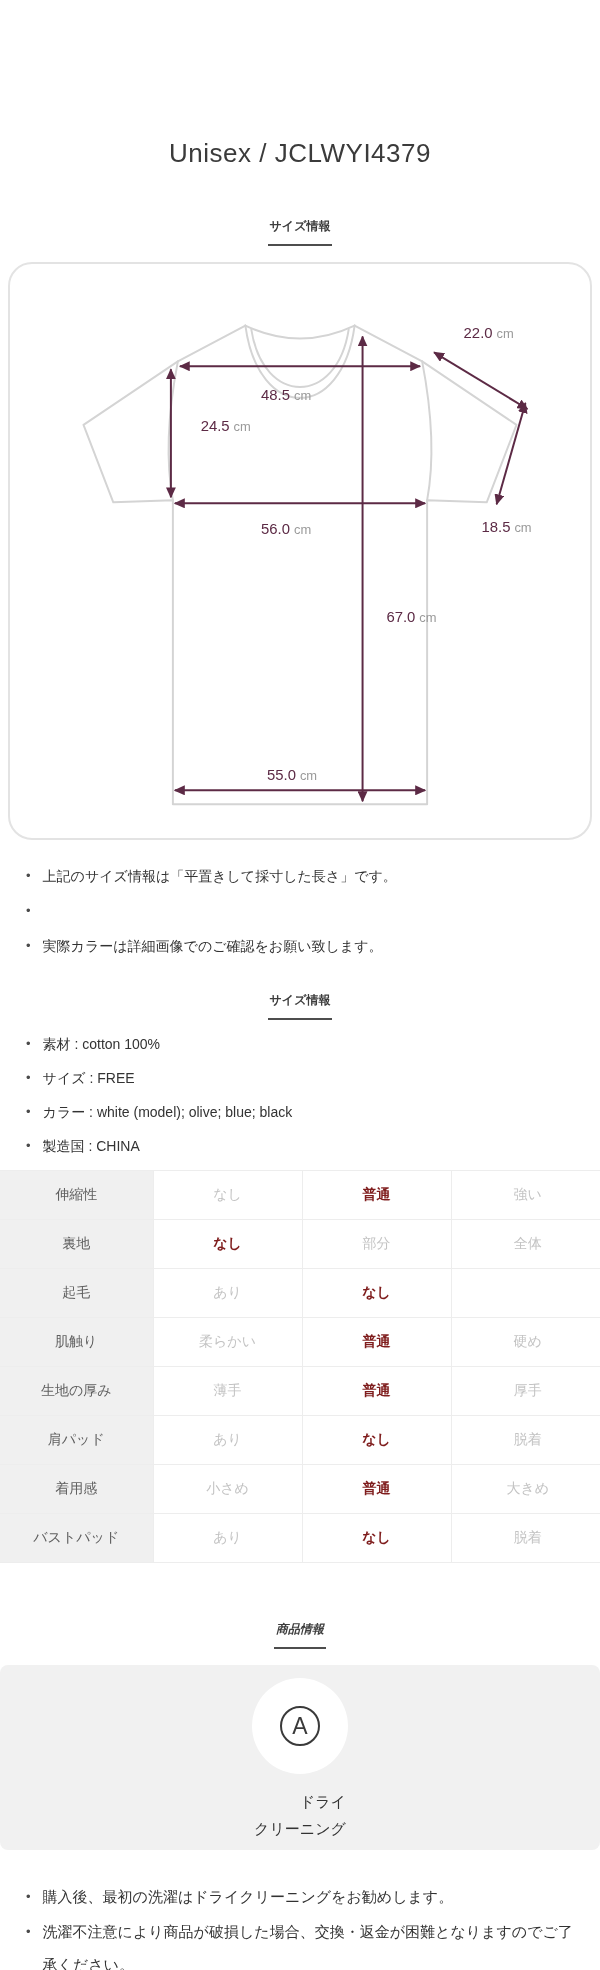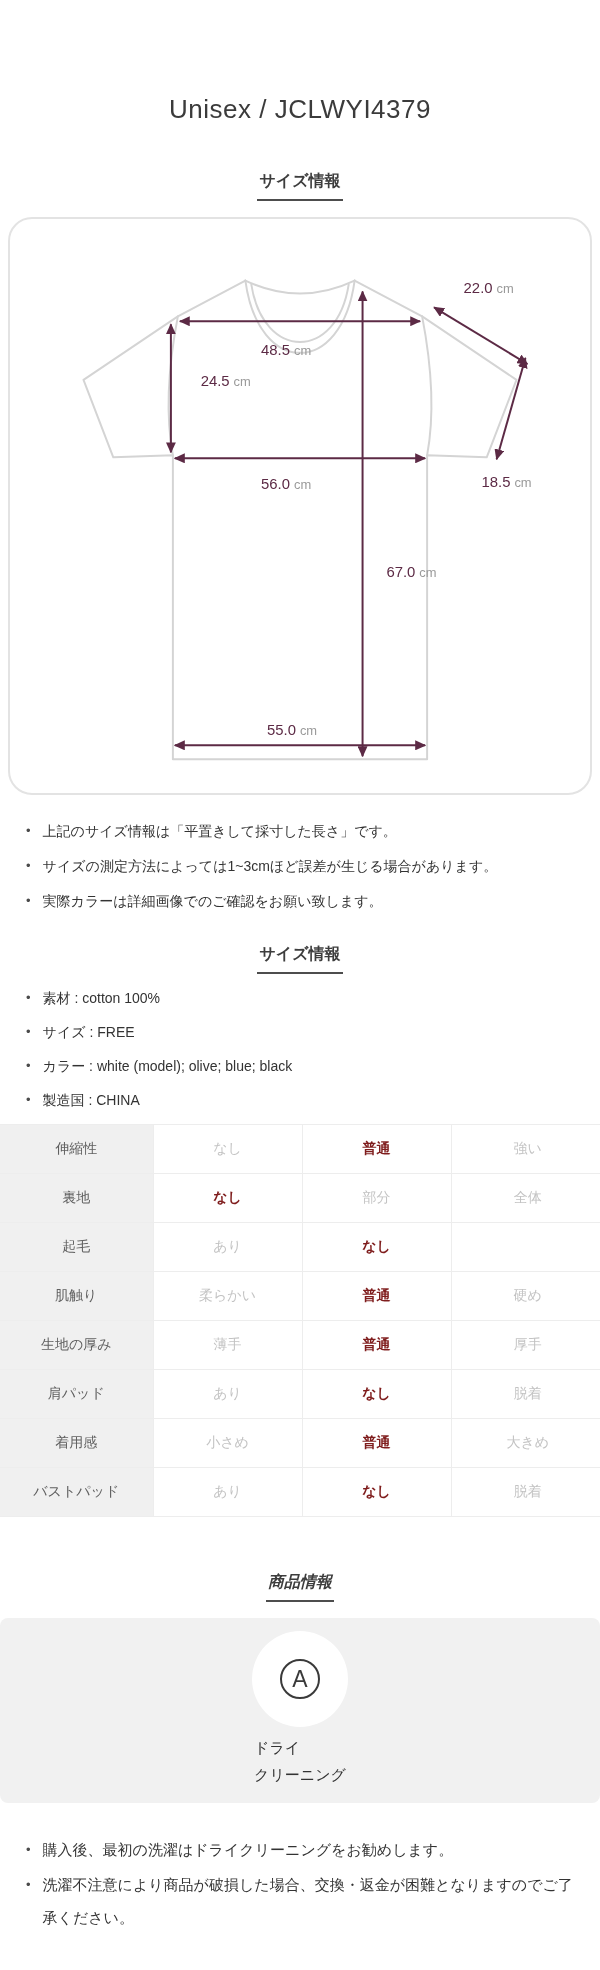--- a/index.html
+++ b/index.html
@@ -1,22 +1,22 @@
 <!DOCTYPE html>
 <html><head>
 <meta charset="utf-8">
 <style>
   html,body{margin:0;padding:0;background:#ffffff;}
   body{width:600px;font-family:"Liberation Sans","DejaVu Sans",sans-serif;color:#333;}
   .page{width:600px;min-height:1970px;overflow:hidden;}
 
-  .title{padding-top:90px;text-align:center;font-size:26px;line-height:38px;color:#3b3b3b;letter-spacing:.5px;}
+  .title{padding-top:90px;text-align:center;font-size:26px;line-height:38px;color:#3b3b3b;letter-spacing:.5px;margin-top:44px;}
 
   .sec-head-wrap{text-align:center;}
-  .sec-head{display:inline-block;font-size:16px;font-weight:700;color:#3d3d3d;line-height:16px;padding:0 2px 10px;border-bottom:2px solid #4d4d4d;}
+  .sec-head{display:inline-block;font-size:12px;font-weight:700;color:#3d3d3d;line-height:16px;padding:0 2px 10px;border-bottom:2px solid #4d4d4d;}
   .mt44{margin-top:44px;}
   .mt34{margin-top:34px;}
   .mt56{margin-top:56px;font-style:italic;}
 
   .diagram-box{margin:16px 8px 0;height:578px;border:2px solid #e3e3e3;border-radius:24px;box-sizing:border-box;overflow:hidden;}
   .diagram-box svg{display:block;width:100%;height:100%;}
   .shirt{stroke:#d4d4d4;stroke-width:2;fill:none;stroke-linejoin:round;stroke-linecap:round;}
   .meas{stroke:#5c2a45;stroke-width:2;fill:none;}
   .mnum{font-size:15px;fill:#5c2a45;}
   .munit{font-size:13px;fill:#9a9a9a;}
@@ -32,21 +32,21 @@
   table.spec td{height:49px;text-align:center;vertical-align:middle;font-size:14px;border:1px solid #ededed;padding:0 4px;box-sizing:border-box;}
   td.sl{width:25.5%;background:#f0f0f0;color:#5f5f5f;border-color:#e6e6e6;}
   td.opt{color:#c3c3c3;background:#fff;}
   td.opt.on{color:#7f1d1d;font-weight:700;}
   table.spec tr td:first-child{border-left:none;}
   table.spec tr td:last-child{border-right:none;padding-left:8px;}
 
   .care-panel{margin-top:16px;background:#f1f1f1;border-radius:8px;height:185px;box-sizing:border-box;padding-top:13px;display:flex;flex-direction:column;align-items:center;}
   .care-circle{width:96px;height:96px;background:#ffffff;border-radius:50%;display:flex;align-items:center;justify-content:center;}
   .care-sym{width:40px;height:40px;border:2px solid #3a3a3a;border-radius:50%;display:flex;align-items:center;justify-content:center;font-size:23px;color:#3a3a3a;box-sizing:border-box;}
-  .care-label{margin-top:7px;text-align:left;font-size:15px;line-height:27px;color:#333;}
+  .care-label{margin-top:14px;text-align:right;font-size:15px;line-height:27px;color:#333;}
 
   .footer-notes{margin:30px 24px 0;}
   .footer-notes .b-item{font-size:15px;line-height:33px;margin-bottom:2px;}
   .footer-notes .dot{line-height:33px;}
 </style>
 </head>
 <body>
 
 <div class="page">
 
@@ -113,21 +113,20 @@
     </svg>
   </div>
 
   <div class="bullets">
     <div class="b-item">
         <span class="dot">•</span>
         <span>上記のサイズ情報は「平置きして採寸した長さ」です。</span>
       </div>
     <div class="b-item">
         <span class="dot">•</span>
-        <span>サイズの測定方法によっては1~3cmほど誤差が生じる場合があります。</span>
       </div>
     <div class="b-item">
         <span class="dot">•</span>
         <span>実際カラーは詳細画像でのご確認をお願い致します。</span>
       </div>
   </div>
 
   <div class="sec-head-wrap mt34">
     <span class="sec-head">サイズ情報</span>
   </div>

